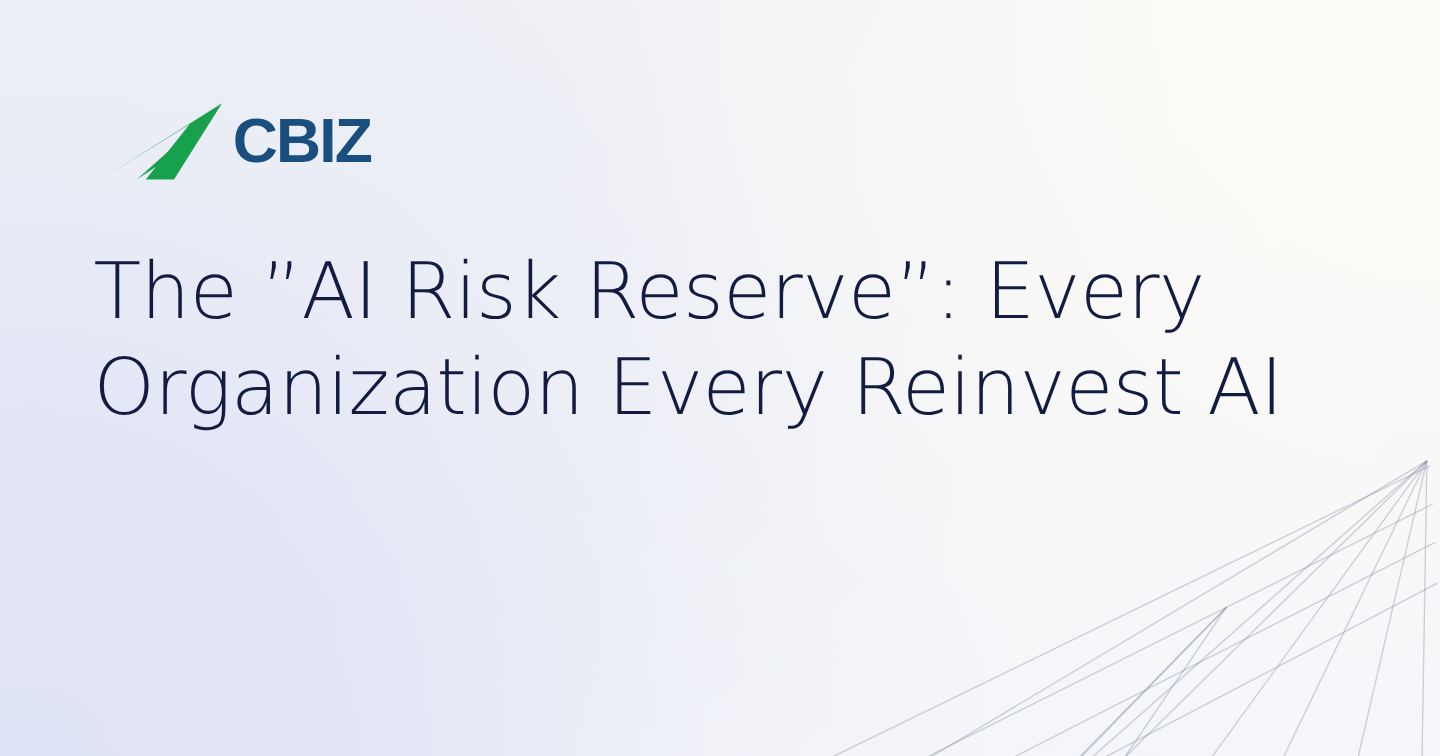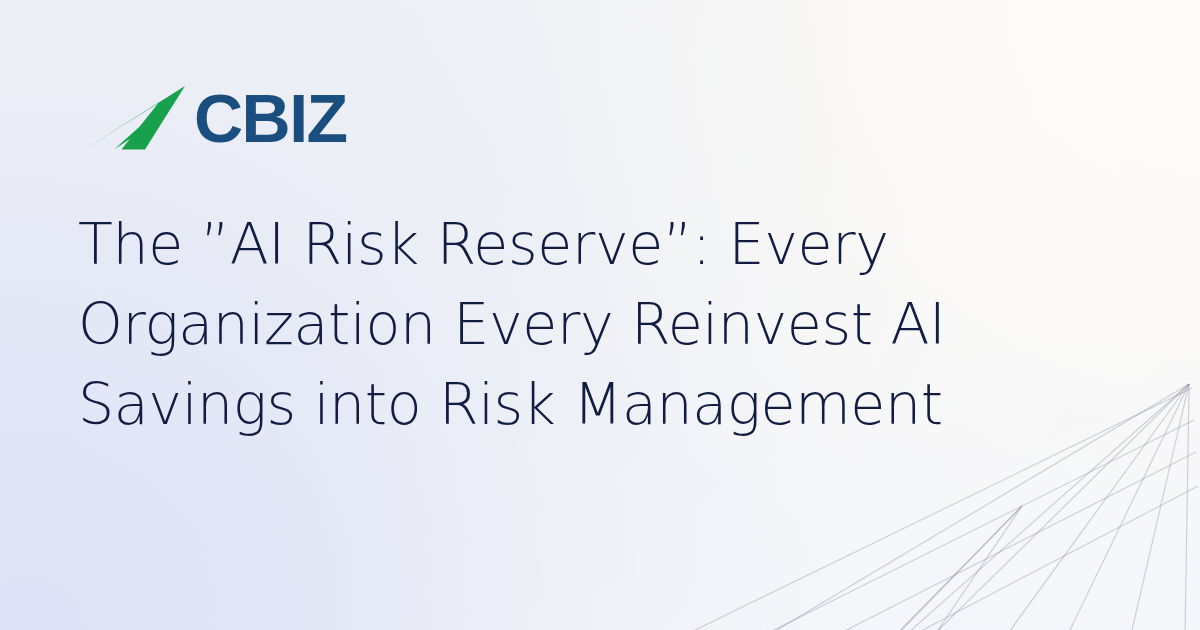--- a/index.html
+++ b/index.html
@@ -44,37 +44,37 @@
   }
   #logo-mark {
     display: block;
     width: 108px;
     height: 68px;
     margin-right: 2px;
   }
   #logo-wordmark {
     font-family: "Liberation Sans", "DejaVu Sans", sans-serif;
     font-weight: 700;
-    font-size: 68px;
+    font-size: 52px;
     line-height: 68px;
     letter-spacing: -1.5px;
     color: #1a4e7e;
     transform: translateY(-2px);
   }
 
   
   #headline {
     position: absolute;
     left: 78px;
     top: 204px;
     width: 1010px;
     margin: 0;
     font-family: "DejaVu Sans", "Liberation Sans", sans-serif;
     font-weight: 300;
-    font-size: 57px;
+    font-size: 65px;
     line-height: 80px;
     letter-spacing: -0.4px;
     color: #121c42;
     font-stretch: semi-condensed;
     -webkit-font-smoothing: antialiased;
   }
   #headline .ln { display: block; white-space: nowrap; }
 </style>
 </head>
 <body>
@@ -130,16 +130,15 @@
       <path d="M 0 63.5 L 101 0 L 61 63.5 L 37.5 63.5 L 74 17.5 Z" fill="#18a14c"></path>
 
       <path d="M 30 63.5 L 101 0 L 56.5 46 Z" fill="#18a14c"></path>
     </svg>
     <span id="logo-wordmark">CBIZ</span>
   </div>
 
   <h1 id="headline">
     <span class="ln">The ”AI Risk Reserve”: Every</span>
     <span class="ln">Organization Every Reinvest AI</span>
-    <span class="ln">Savings into Risk Management</span>
   </h1>
 
 </div>
 
 </body></html>

